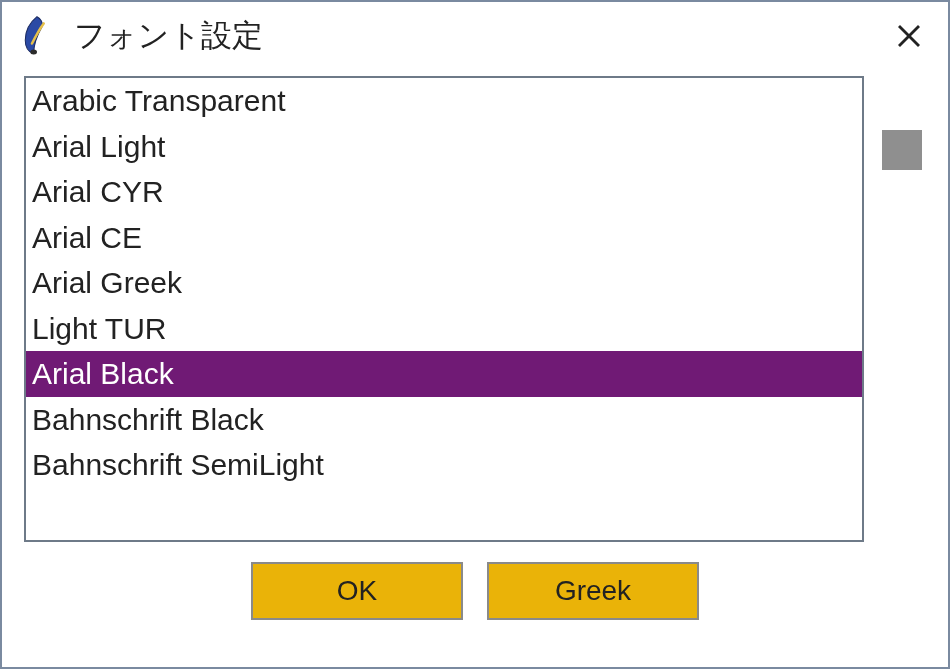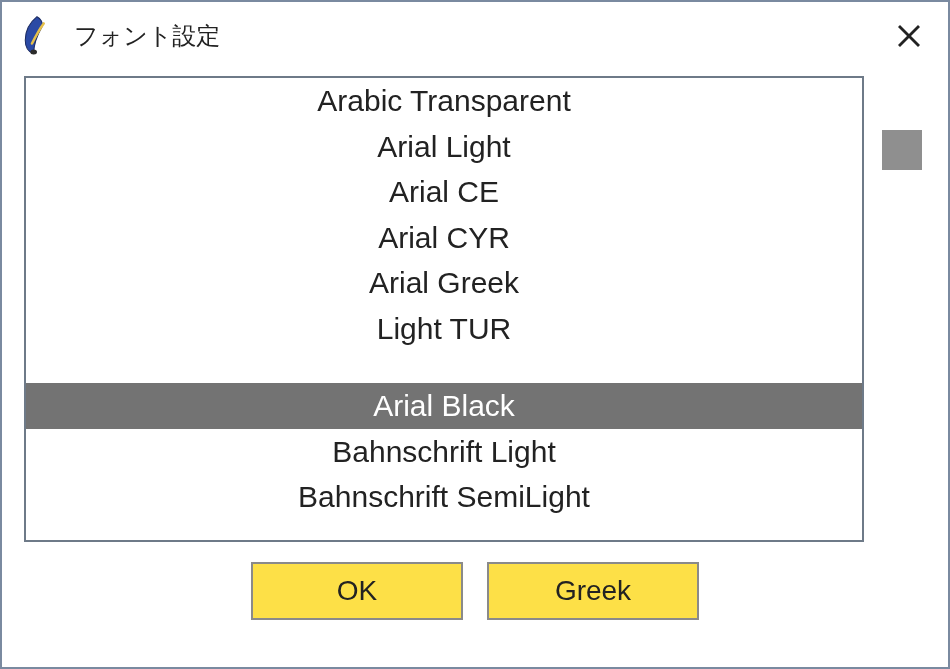--- a/index.html
+++ b/index.html
@@ -21,21 +21,21 @@
     }
     .title-icon {
       width: 42px;
       height: 48px;
       margin-right: 16px;
       display: flex;
       align-items: center;
       justify-content: center;
     }
     .title-text {
-      font-size: 24px;
+      font-size: 31px;
       color: #222;
       flex: 1;
     }
     .close-x {
       width: 50px;
       height: 50px;
       display: flex;
       align-items: center;
       justify-content: center;
       cursor: default;
@@ -43,43 +43,41 @@
     .close-x svg { display: block; }
     .content {
       flex: 1;
       padding: 6px 22px 0 22px;
       display: flex;
       flex-direction: column;
     }
     .list-wrap {
       display: flex;
       align-items: flex-start;
-      text-align: center;
     }
     .listbox {
       flex: 1;
       border: 2px solid #6e7a88;
       background: #fff;
       height: 466px;
       overflow: hidden;
     }
     .list-row {
       font-family: Arial, "Liberation Sans", sans-serif;
       font-size: 30px;
       color: #222;
       padding: 4px 6px;
       line-height: 1.25;
       white-space: nowrap;
       cursor: default;
       user-select: none;
     }
     .list-row.selected {
-      background: #737373;
+      background: #701a75;
       color: #fff;
-      margin-top: 32px;
     }
     .scrollbar-track {
       width: 48px;
       height: 466px;
       margin-left: 14px;
       position: relative;
     }
     .scrollbar-thumb {
       position: absolute;
       top: 54px;
@@ -90,21 +88,21 @@
     }
     .button-row {
       display: flex;
       justify-content: center;
       gap: 24px;
       padding: 20px 0 16px 0;
     }
     .btn {
       width: 212px;
       height: 58px;
-      background: #fde047;
+      background: #eab308;
       border: 2px solid #8a8a8a;
       font-size: 28px;
       font-family: Arial, sans-serif;
       color: #222;
       cursor: default;
     }
   </style>
 </head>
 <body>
 
@@ -123,26 +121,26 @@
       <line x1="20" y1="4" x2="4" y2="20" stroke="#222" stroke-width="2.2"></line>
     </svg>
   </div>
 </div>
 
 <div class="content">
   <div class="list-wrap">
     <div class="listbox" id="font-listbox">
         <div class="list-row">Arabic Transparent</div>
         <div class="list-row">Arial Light</div>
+        <div class="list-row">Arial CYR</div>
         <div class="list-row">Arial CE</div>
-        <div class="list-row">Arial CYR</div>
         <div class="list-row">Arial Greek</div>
         <div class="list-row">Light TUR</div>
         <div class="list-row selected">Arial Black</div>
-        <div class="list-row">Bahnschrift Light</div>
+        <div class="list-row">Bahnschrift Black</div>
         <div class="list-row">Bahnschrift SemiLight</div>
       </div>
     <div class="scrollbar-track">
       <div class="scrollbar-thumb"></div>
     </div>
   </div>
 
   <div class="button-row">
     <button class="btn">OK</button>
     <button class="btn">Greek</button>

